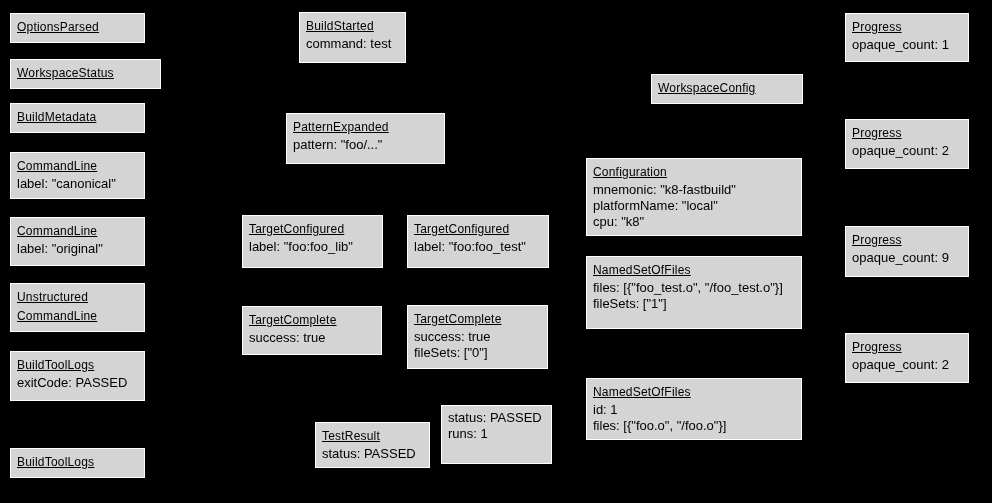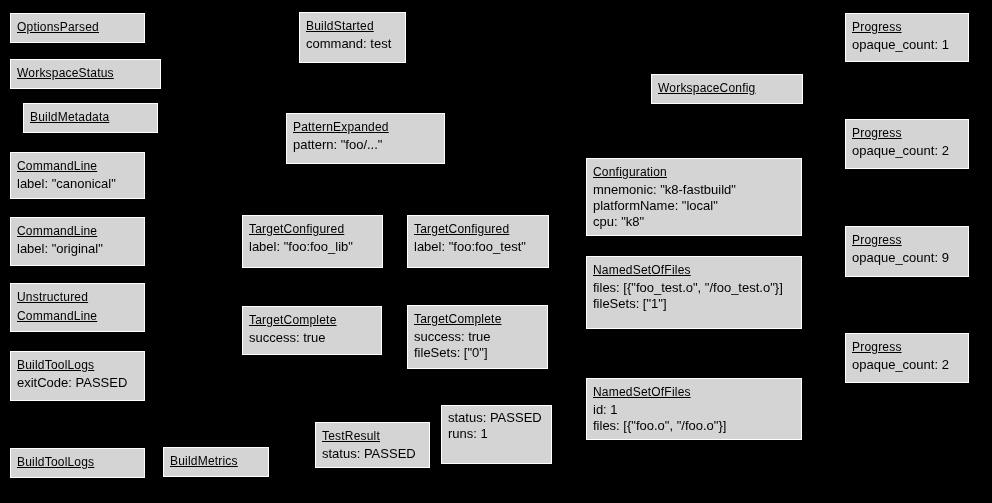--- a/index.html
+++ b/index.html
@@ -38,21 +38,21 @@
 <div class="canvas">
 
   <div class="node" style="left:10px;top:13px;min-width:135px;min-height:29px">
     <div class="title">OptionsParsed</div>
   </div>
 
   <div class="node" style="left:10px;top:59px;min-width:151px;min-height:27px">
     <div class="title">WorkspaceStatus</div>
   </div>
 
-  <div class="node" style="left:23px;top:103px;min-width:135px;min-height:30px">
+  <div class="node" style="left:10px;top:103px;min-width:135px;min-height:30px">
     <div class="title">BuildMetadata</div>
   </div>
 
   <div class="node" style="left:10px;top:152px;min-width:135px;min-height:47px">
     <div class="title">CommandLine</div>
     <div class="attr">label: "canonical"</div>
   </div>
 
   <div class="node" style="left:10px;top:217px;min-width:135px;min-height:49px">
     <div class="title">CommandLine</div>
@@ -65,23 +65,20 @@
 
   <div class="node" style="left:10px;top:351px;min-width:135px;min-height:50px">
     <div class="title">BuildToolLogs</div>
     <div class="attr">exitCode: PASSED</div>
   </div>
 
   <div class="node" style="left:10px;top:448px;min-width:135px;min-height:29px">
     <div class="title">BuildToolLogs</div>
   </div>
 
-  <div class="node" style="left:163px;top:447px;min-width:106px;min-height:30px">
-    <div class="title">BuildMetrics</div>
-  </div>
 
   <div class="node" style="left:299px;top:12px;min-width:107px;min-height:51px">
     <div class="title">BuildStarted</div>
     <div class="attr">command: test</div>
   </div>
 
   <div class="node" style="left:286px;top:113px;min-width:159px;min-height:51px">
     <div class="title">PatternExpanded</div>
     <div class="attr">pattern: "foo/..."</div>
   </div>

